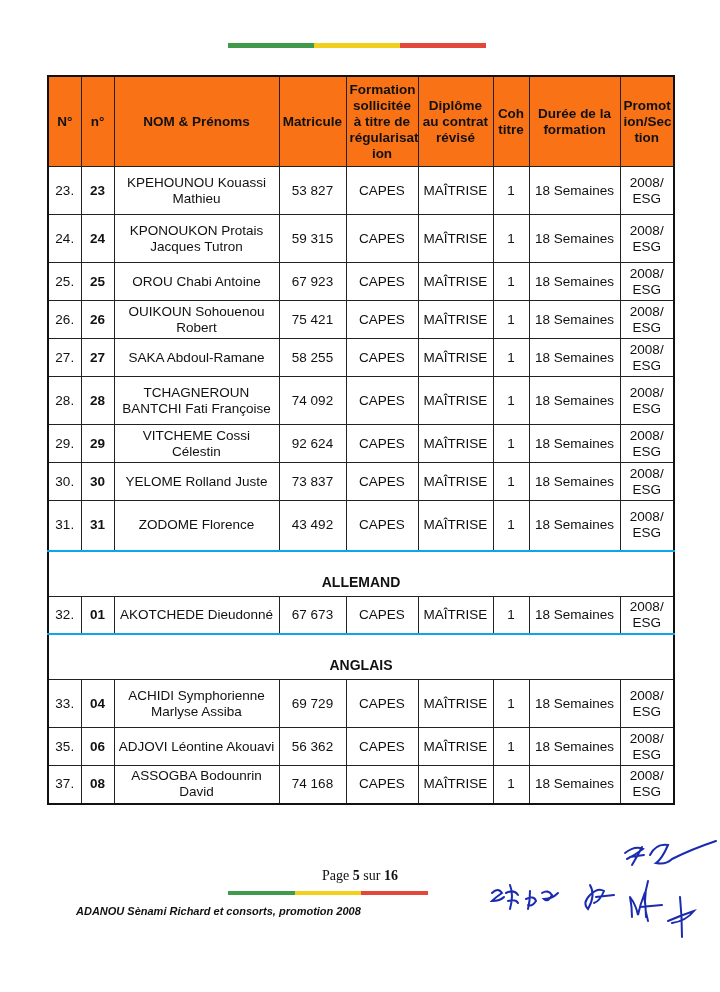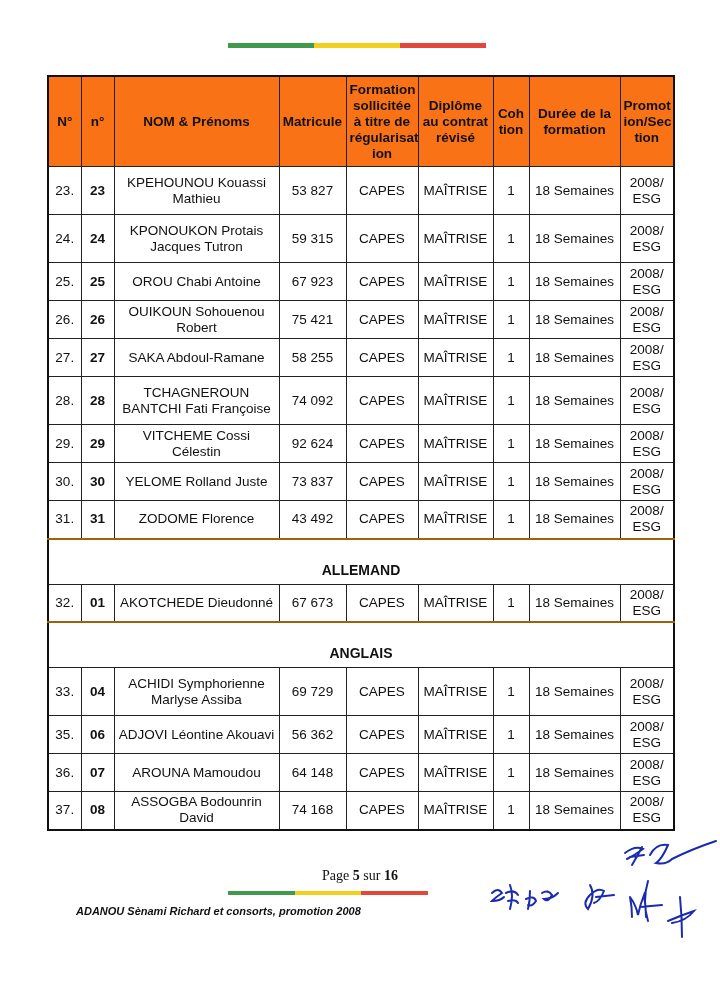--- a/index.html
+++ b/index.html
@@ -11,21 +11,21 @@
   .g { background:#3f9a4a; } .y { background:#f3cf1d; } .r { background:#e2473a; }
   table.main { position:absolute; left:47px; top:75px; width:626px; border-collapse:collapse; table-layout:fixed; }
   table.main td, table.main th { border:1px solid #222; padding:0 3px; text-align:center; vertical-align:middle; font-size:13.5px; line-height:16px; }
   table.main { border:2px solid #111; }
   thead th { background:#f97316; font-size:12px; font-weight:bold; line-height:14px; height:89px; }
   td.no { font-size:12px; }
   td.n { font-weight:bold; font-size:12px; }
   td.name { text-align:left; font-size:14px; }
   td.mat { font-size:14px; }
   td.promo { font-size:13px; line-height:15px; }
-  tr.section td { font-weight:bold; font-size:14px; height:38px; vertical-align:bottom; padding-bottom:6px; border-top:2px solid #a16207; }
+  tr.section td { font-weight:bold; font-size:14px; height:38px; vertical-align:bottom; padding-bottom:6px; border-top:2px solid #0ea5e9; }
   .footer-page { position:absolute; left:0; width:720px; top:868px; text-align:center; font-family:"Liberation Serif", serif; font-size:14px; }
   .footer-page b { font-weight:bold; }
   .footer-author { position:absolute; left:76px; top:905px; font-size:11px; font-weight:bold; font-style:italic; }
   .sig { position:absolute; }
 </style>
 </head>
 <body>
 
 <div class="flagbar flag-top">
   <span class="g"></span>
@@ -46,21 +46,21 @@
       <col style="width:54px">
   </colgroup>
   <thead>
     <tr>
       <th>N°</th>
       <th>n°</th>
       <th>NOM &amp; Prénoms</th>
       <th>Matricule</th>
       <th>Formation sollicitée à titre de régularisat ion</th>
       <th>Diplôme au contrat révisé</th>
-      <th>Coh tion</th>
+      <th>Coh titre</th>
       <th>Durée de la formation</th>
       <th>Promot ion/Sec tion</th>
     </tr>
   </thead>
   <tbody id="tb-a">
       <tr style="height: 48px;">
     <td class="no">23.</td>
     <td class="n">23</td>
     <td class="name">KPEHOUNOU Kouassi Mathieu</td>
     <td class="mat">53 827</td>
@@ -140,21 +140,21 @@
     <td class="no">30.</td>
     <td class="n">30</td>
     <td class="name">YELOME Rolland Juste</td>
     <td class="mat">73 837</td>
     <td>CAPES</td>
     <td>MAÎTRISE</td>
     <td>1</td>
     <td>18 Semaines</td>
     <td class="promo">2008/<br>ESG</td>
   </tr>
-      <tr style="height: 38px;">
+      <tr style="height: 50px;">
     <td class="no">31.</td>
     <td class="n">31</td>
     <td class="name">ZODOME Florence</td>
     <td class="mat">43 492</td>
     <td>CAPES</td>
     <td>MAÎTRISE</td>
     <td>1</td>
     <td>18 Semaines</td>
     <td class="promo">2008/<br>ESG</td>
   </tr>
@@ -192,31 +192,20 @@
     <td>MAÎTRISE</td>
     <td>1</td>
     <td>18 Semaines</td>
     <td class="promo">2008/<br>ESG</td>
   </tr>
       <tr style="height: 38px;">
     <td class="no">35.</td>
     <td class="n">06</td>
     <td class="name">ADJOVI Léontine Akouavi</td>
     <td class="mat">56 362</td>
-    <td>CAPES</td>
-    <td>MAÎTRISE</td>
-    <td>1</td>
-    <td>18 Semaines</td>
-    <td class="promo">2008/<br>ESG</td>
-  </tr>
-      <tr style="height: 38px;">
-    <td class="no">36.</td>
-    <td class="n">07</td>
-    <td class="name">AROUNA Mamoudou</td>
-    <td class="mat">64 148</td>
     <td>CAPES</td>
     <td>MAÎTRISE</td>
     <td>1</td>
     <td>18 Semaines</td>
     <td class="promo">2008/<br>ESG</td>
   </tr>
       <tr style="height: 38px;">
     <td class="no">37.</td>
     <td class="n">08</td>
     <td class="name">ASSOGBA Bodounrin David</td>

